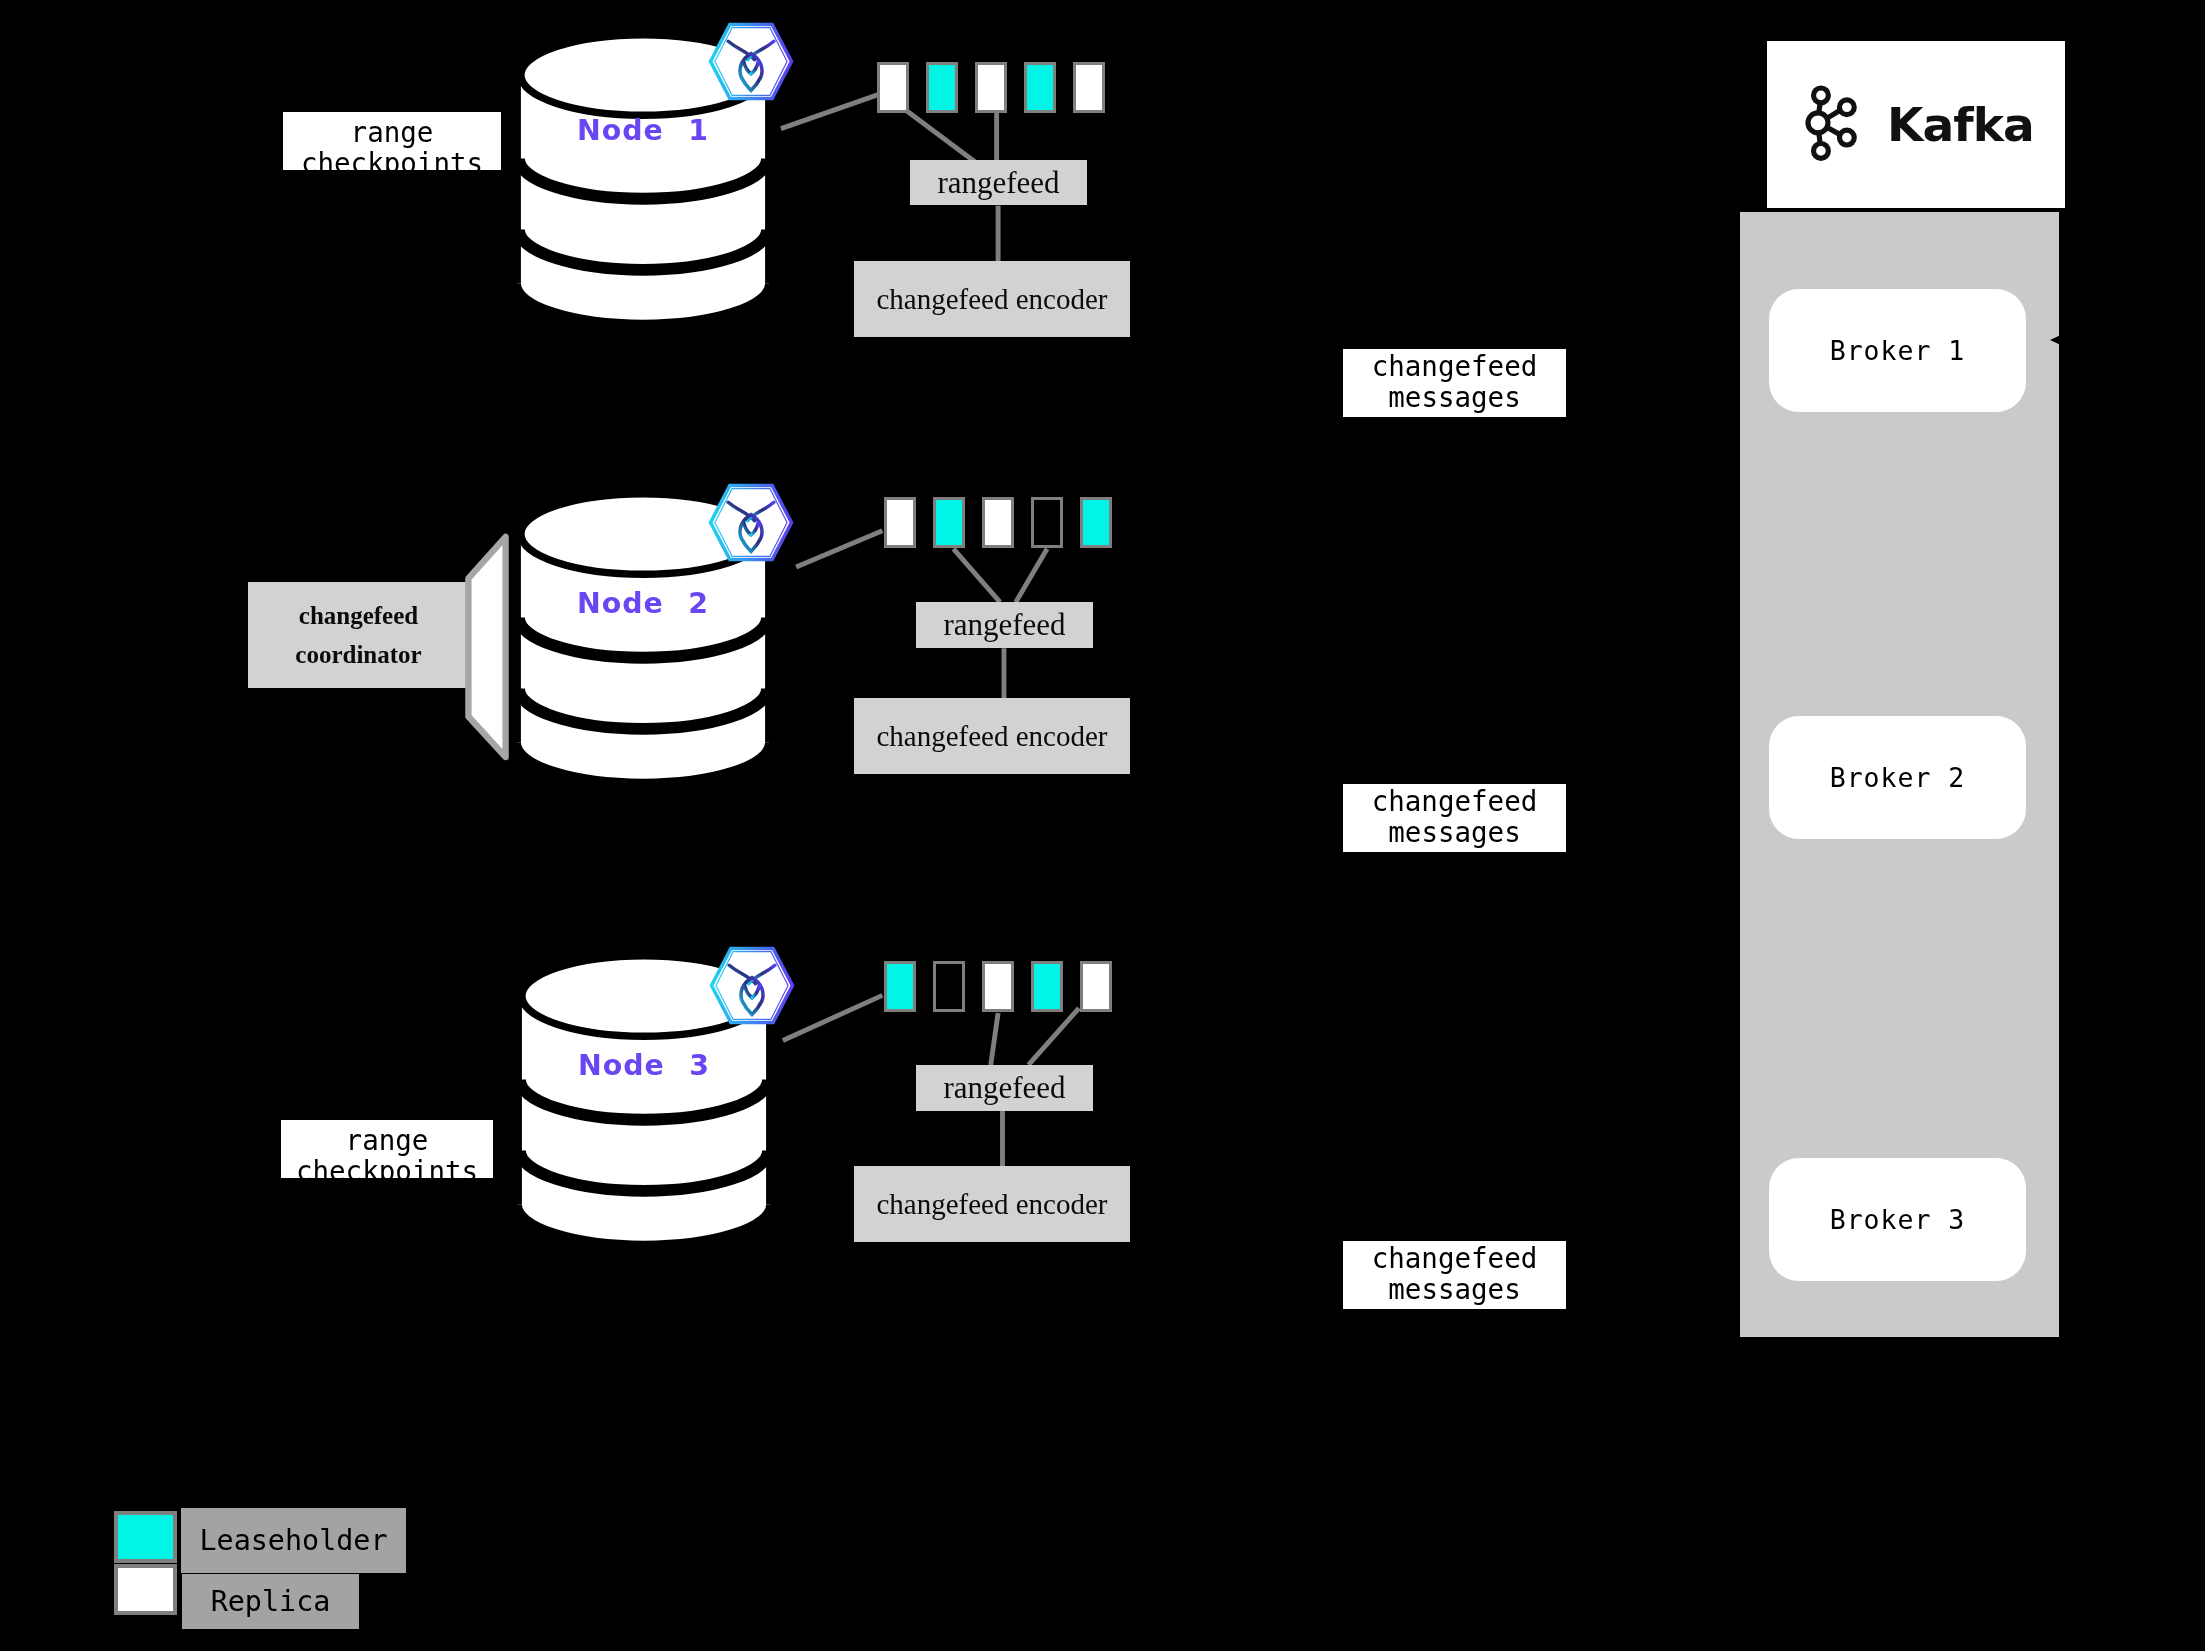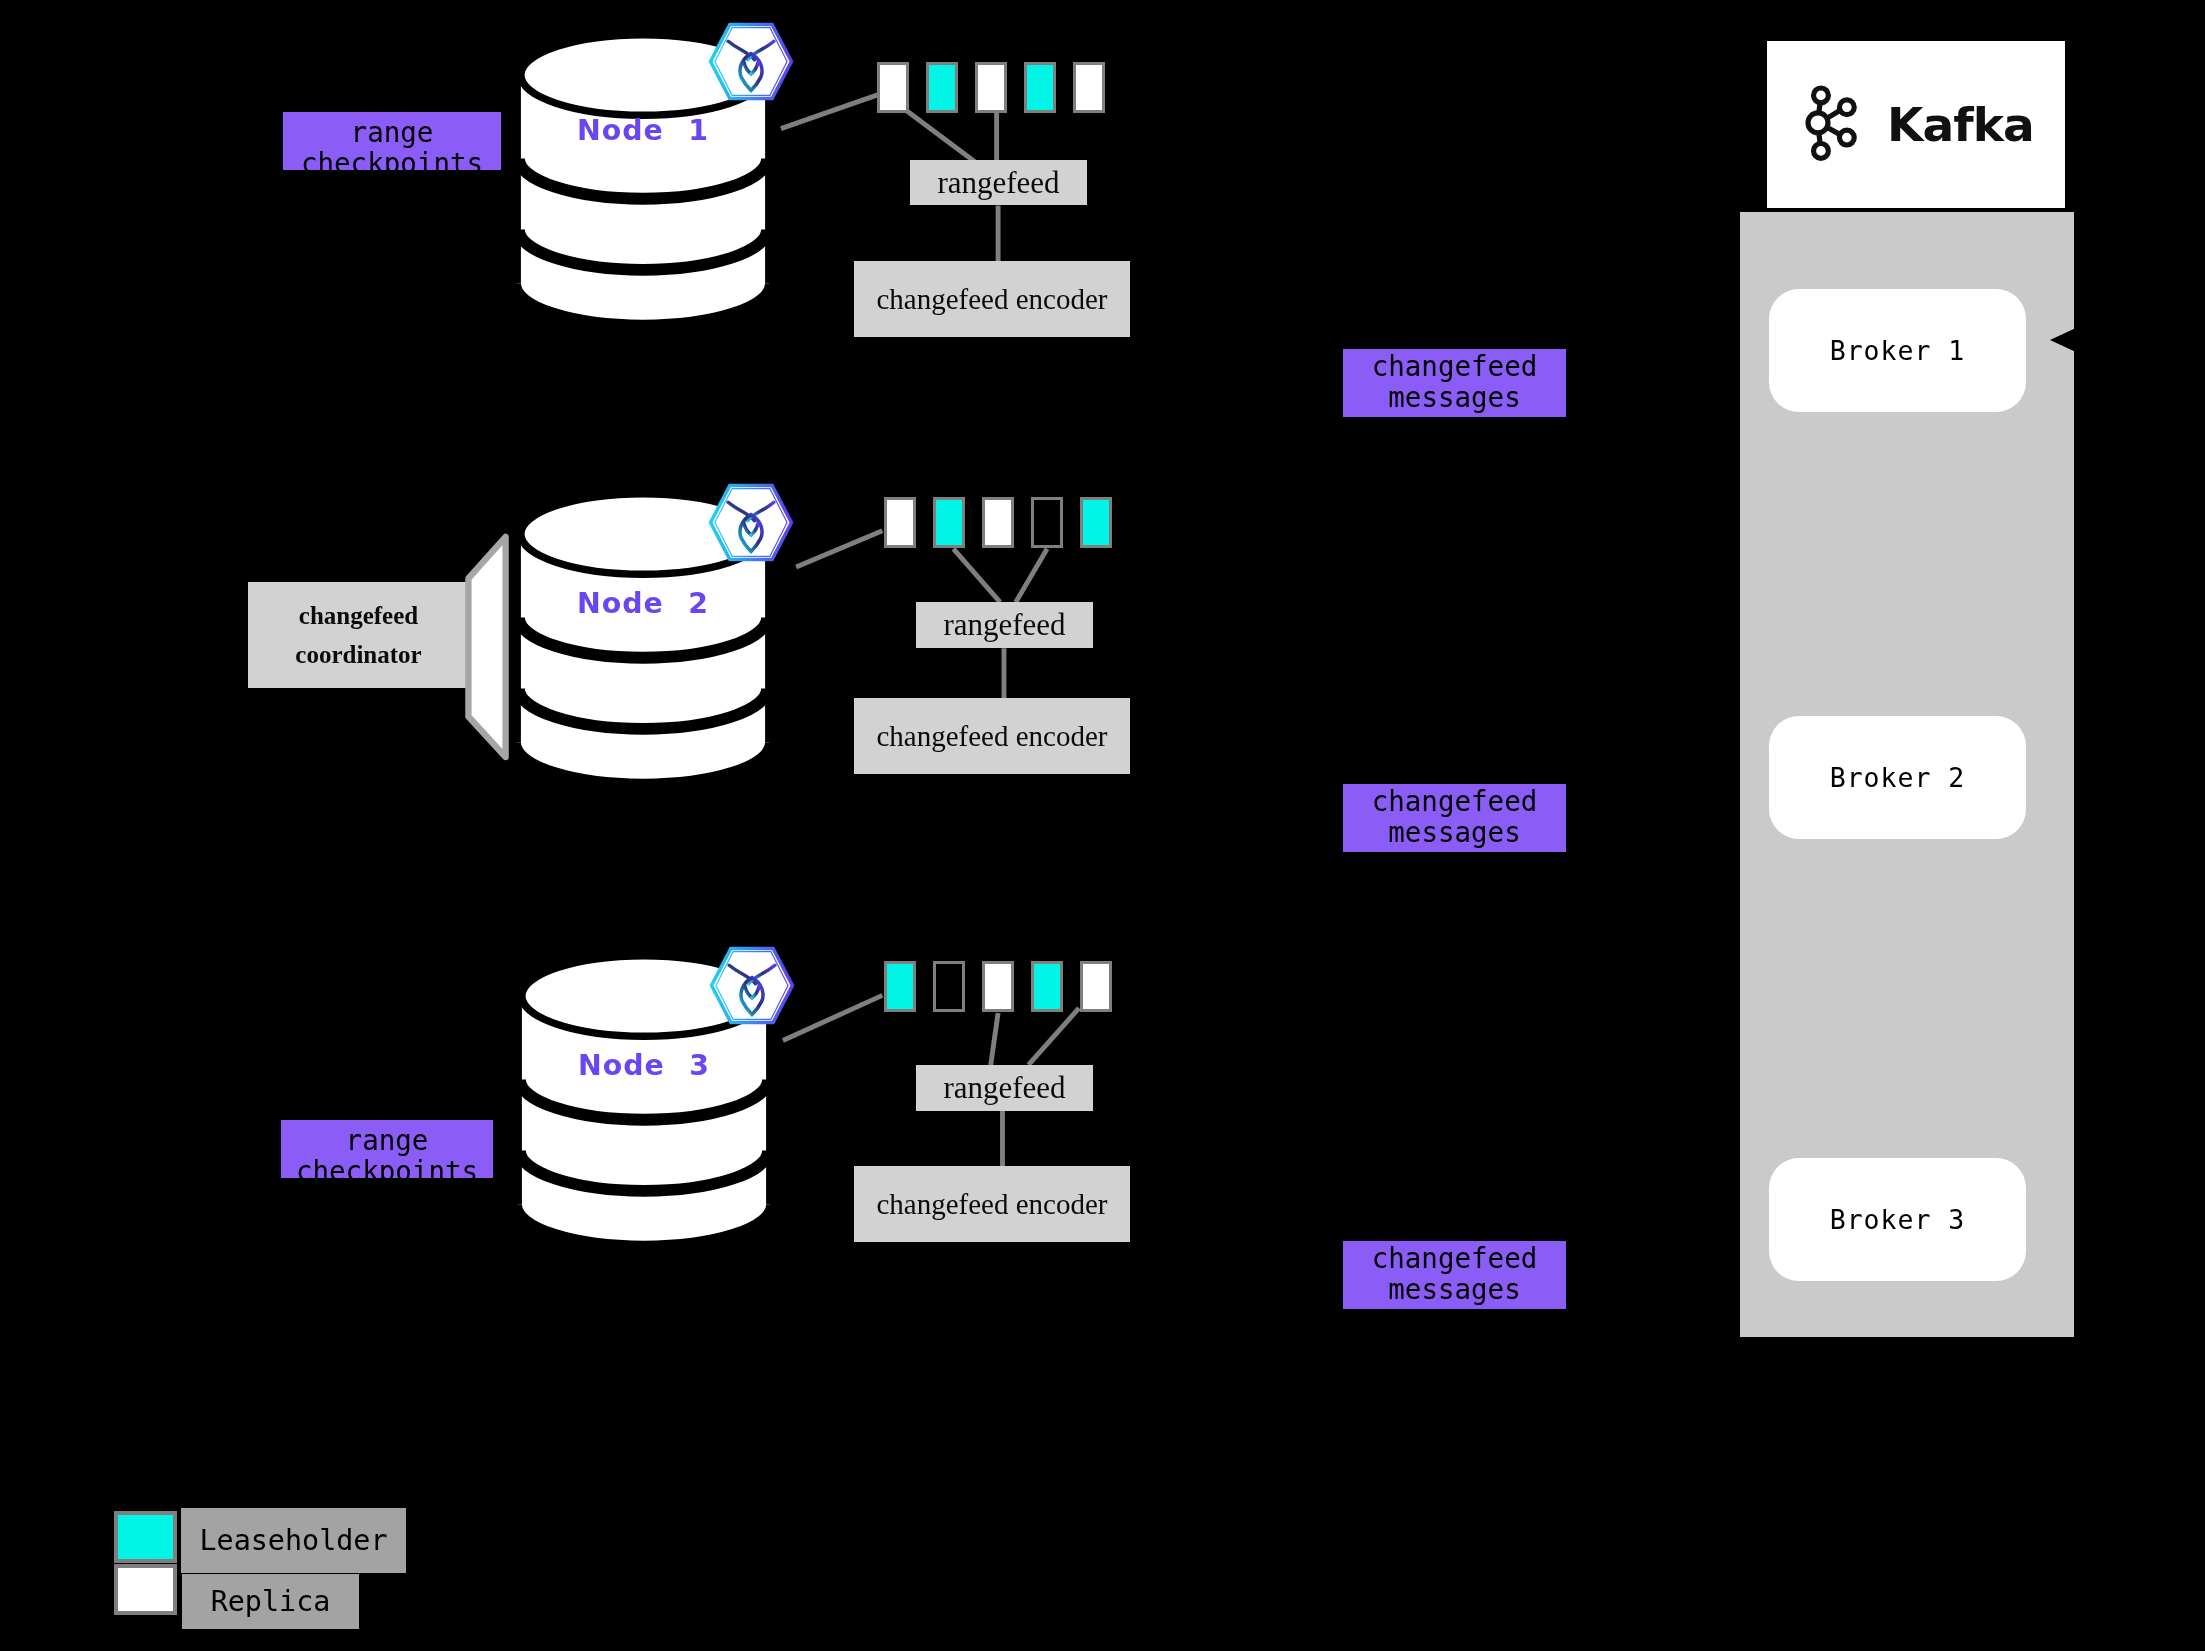--- a/index.html
+++ b/index.html
@@ -12,41 +12,41 @@
     --line-gray:#7f7f7f;
     --swatch-border:#7f7f7f;
   }
   html,body{margin:0;padding:0;background:#000;}
   #canvas{position:relative;width:2205px;height:1652px;background:var(--bg);overflow:hidden;
           font-family:"DejaVu Sans Mono",monospace;}
   .abs{position:absolute;}
   svg{display:block;}
 
   
-  .wlabel{background:#8b5cf6;color:#000;text-align:center;font-size:27.5px;line-height:31px;
+  .wlabel{background:#ffffff;color:#000;text-align:center;font-size:27.5px;line-height:31px;
           font-family:"DejaVu Sans Mono",monospace;overflow:visible;}
   .pill{background:#fff;color:#000;border-radius:29px;display:flex;align-items:center;justify-content:center;
         font-size:30px;font-family:"DejaVu Sans Mono",monospace;}
 
   
   .gbox{background:var(--box-gray);color:#0b0b0b;display:flex;align-items:center;justify-content:center;
         text-align:center;font-family:Liberation Serif, serif;}
 
   .node-label{color:var(--node-text);font-family:"DejaVu Sans",sans-serif;font-weight:bold;
               font-size:28.4px;text-align:center;word-spacing:13.7px;letter-spacing:1px;}
 
   .range-row{display:flex;gap:17.6px;}
   .range-square{width:25.5px;height:45px;border:3.9px solid var(--swatch-border);}
   .range-square.leaseholder{background:var(--leaseholder);}
   .range-square.replica{background:var(--replica);}
   .range-square.empty{background:transparent;}
 
   .kafka-card{background:#fff;display:flex;align-items:center;justify-content:center;gap:14.7px;}
   .kafka-word{font-family:"DejaVu Sans",sans-serif;font-weight:bold;font-size:47px;color:#111;letter-spacing:-1px;}
-  .kafka-container{background:var(--container-gray);padding-left:15px;}
+  .kafka-container{background:var(--container-gray);}
   .broker{position:absolute;left:29px;width:257px;height:123px;background:#fff;border-radius:30px;
           display:flex;align-items:center;justify-content:center;font-size:26.5px;letter-spacing:1px;
           color:#000;font-family:"DejaVu Sans Mono",monospace;}
 
   .arrowhead-left{width:0;height:0;border-top:13.7px solid transparent;border-bottom:13.7px solid transparent;
                   border-right:28.4px solid #000;}
 
   .legend-label{background:#a3a3a3;color:#000;display:flex;align-items:center;justify-content:center;
                 font-size:28.4px;font-family:"DejaVu Sans Mono",monospace;}
 </style>

